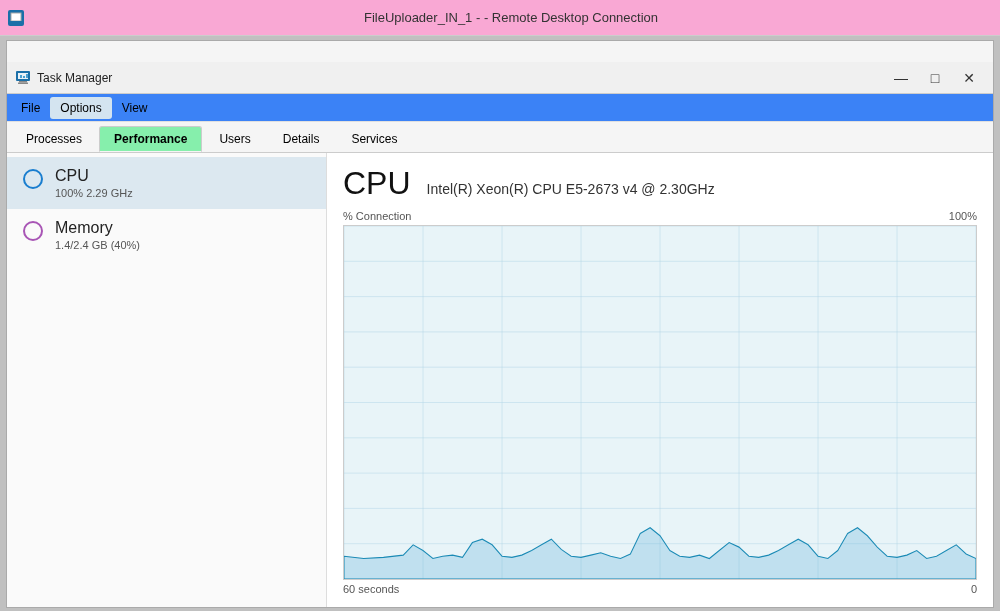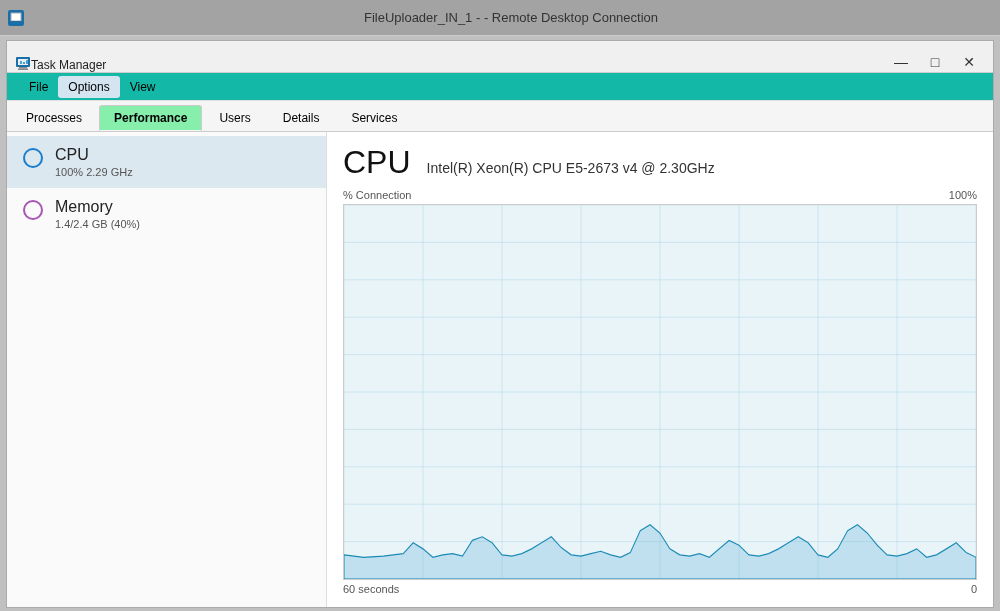--- a/index.html
+++ b/index.html
@@ -6,21 +6,21 @@
     body {
       font-family: 'Segoe UI', Tahoma, Geneva, Verdana, sans-serif;
       background: #c0c0c0;
       width: 1000px;
       height: 611px;
       overflow: hidden;
     }
 
     
     .rdp-titlebar {
-      background: #a3a3a3;
+      background: #f9a8d4;
       border-bottom: 1px solid #ccc;
       height: 36px;
       display: flex;
       align-items: center;
       padding: 0 8px;
       gap: 6px;
     }
     .rdp-titlebar-icon {
       width: 16px; height: 16px;
       background: #1a6fa8;
@@ -36,22 +36,24 @@
       height: 568px;
       display: flex;
       flex-direction: column;
     }
 
     .tm-titlebar {
       background: #f0f0f0;
       border-bottom: 1px solid #ccc;
       height: 32px;
       display: flex;
-      align-items: flex-end;
+      align-items: center;
       padding: 0 8px;
+      gap: 6px;
+      margin-top: 21px;
     }
     .tm-titlebar-icon {
       width: 16px; height: 16px;
     }
     .tm-titlebar-icon svg { width: 16px; height: 16px; }
     .tm-titlebar-title {
       flex: 1;
       font-size: 12px;
       color: #222;
     }
@@ -63,26 +65,26 @@
       width: 32px; height: 20px;
       display: flex; align-items: center; justify-content: center;
       font-size: 14px;
       color: #333;
       cursor: pointer;
       border-radius: 2px;
     }
 
     
     .menu-bar {
-      background: #14b8a6;
+      background: #3b82f6;
       border-bottom: 1px solid #e0e0e0;
       height: 28px;
       display: flex;
       align-items: center;
-      padding: 0 12px;
+      padding: 0 4px;
     }
     .menu-item {
       padding: 4px 10px;
       font-size: 12px;
       cursor: pointer;
       border-radius: 3px;
     }
     .menu-item.active-menu { background: #d4e4f0; }
 
     

